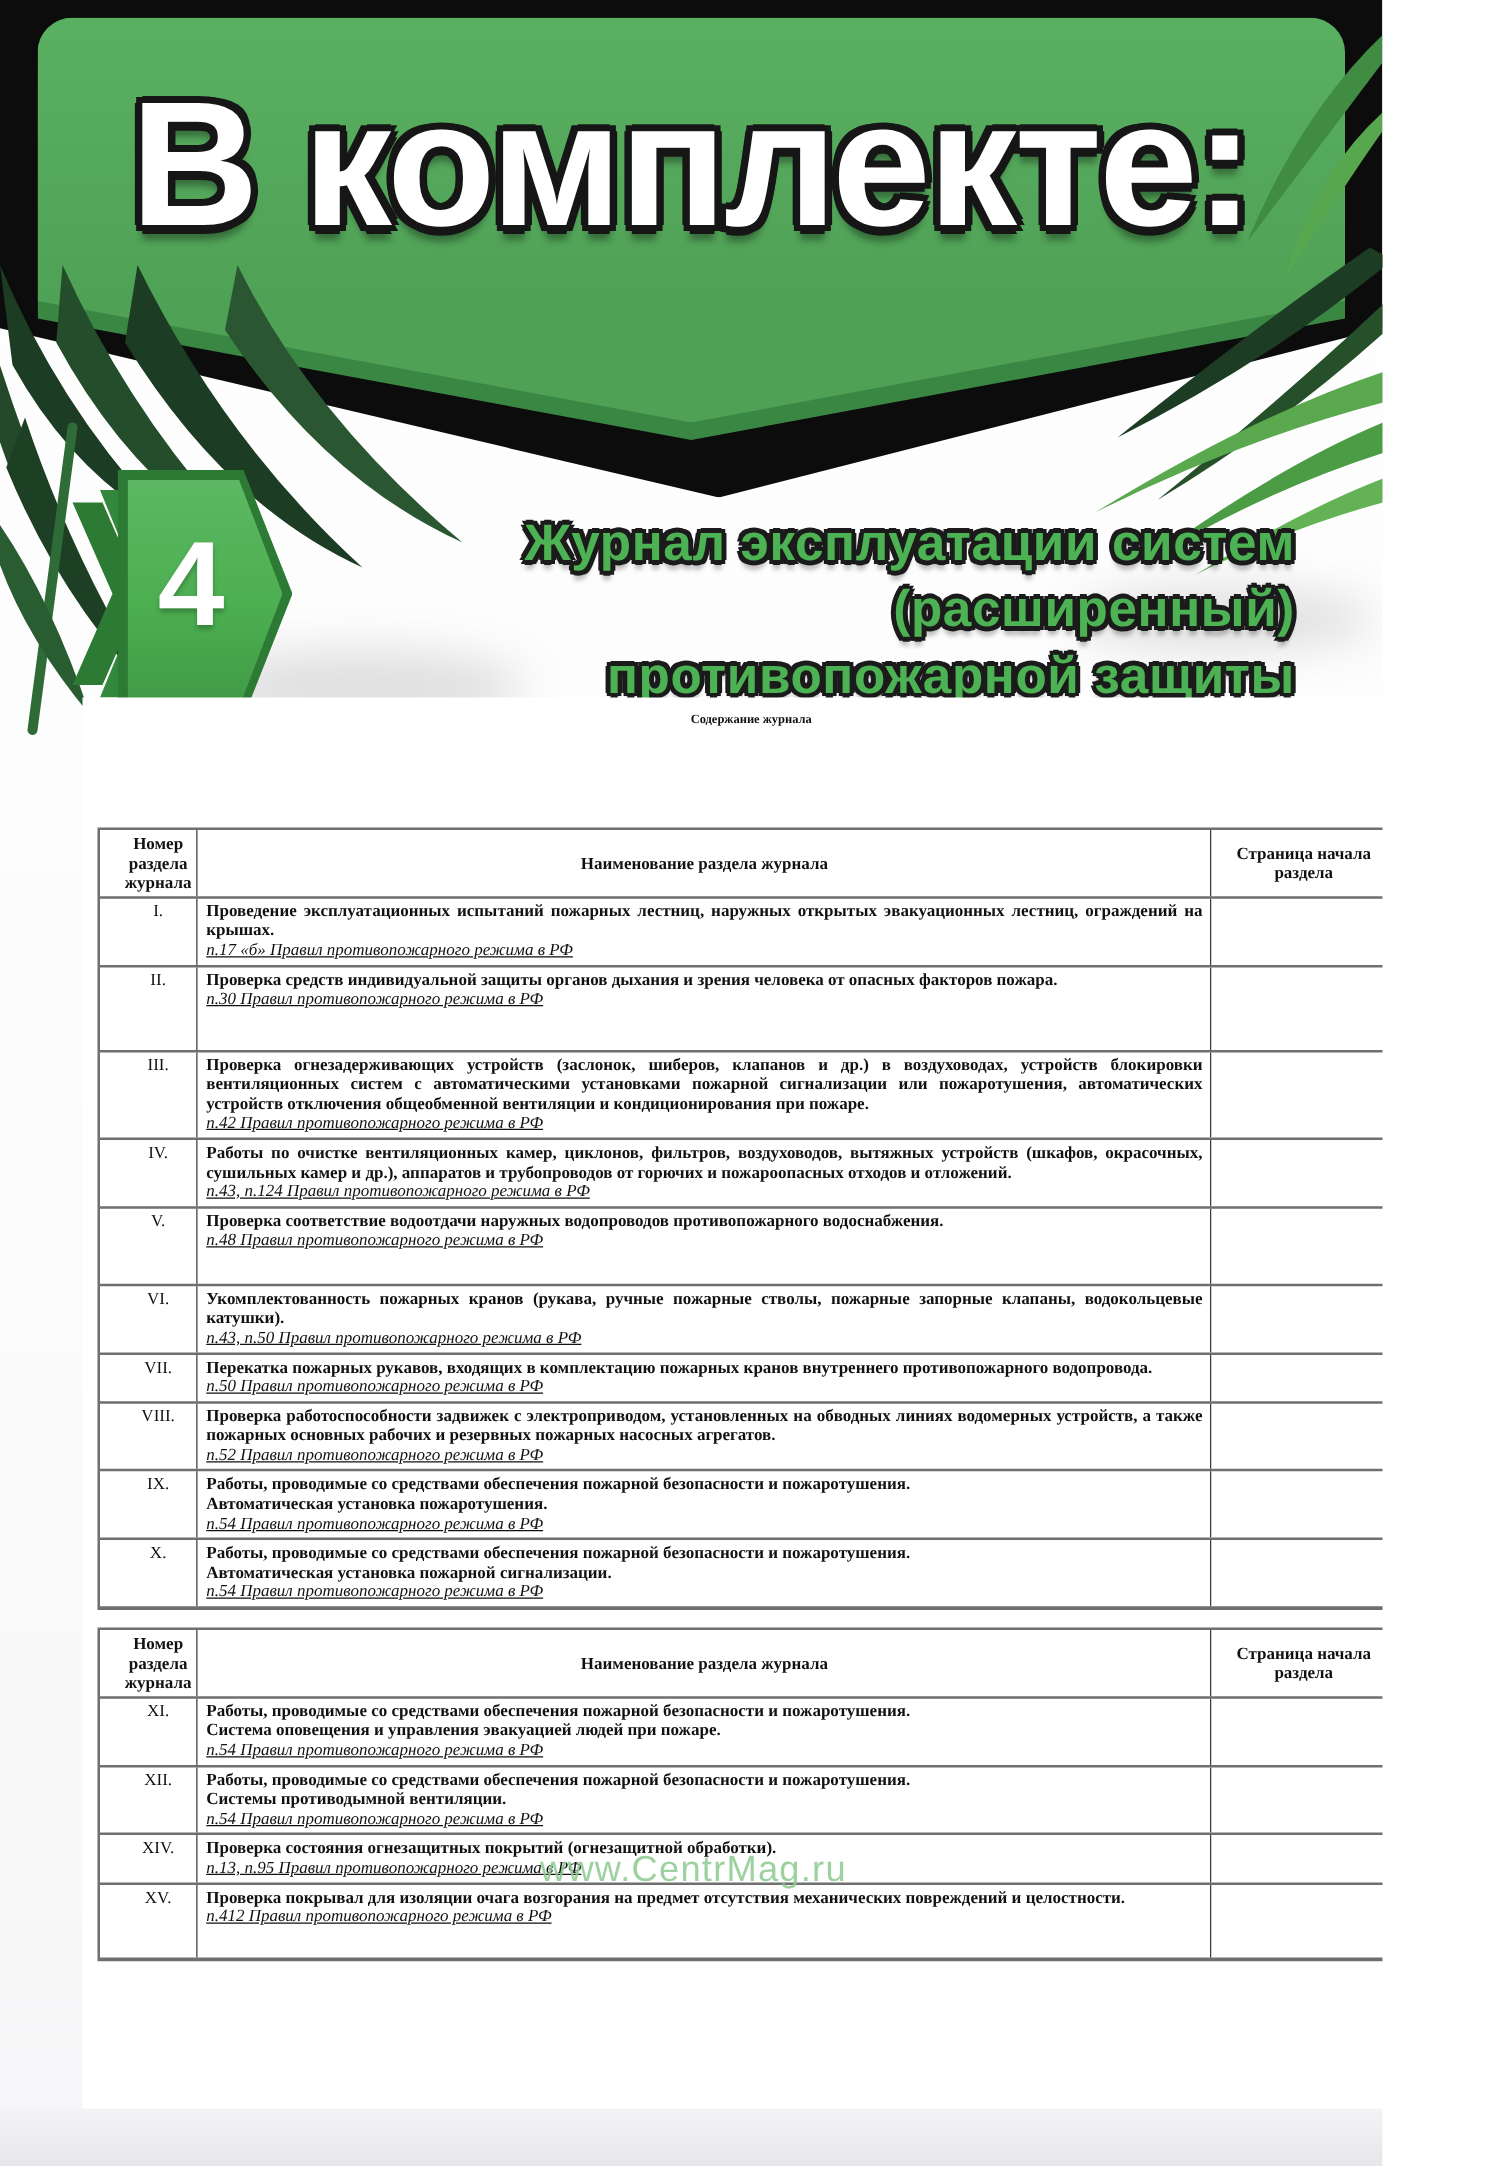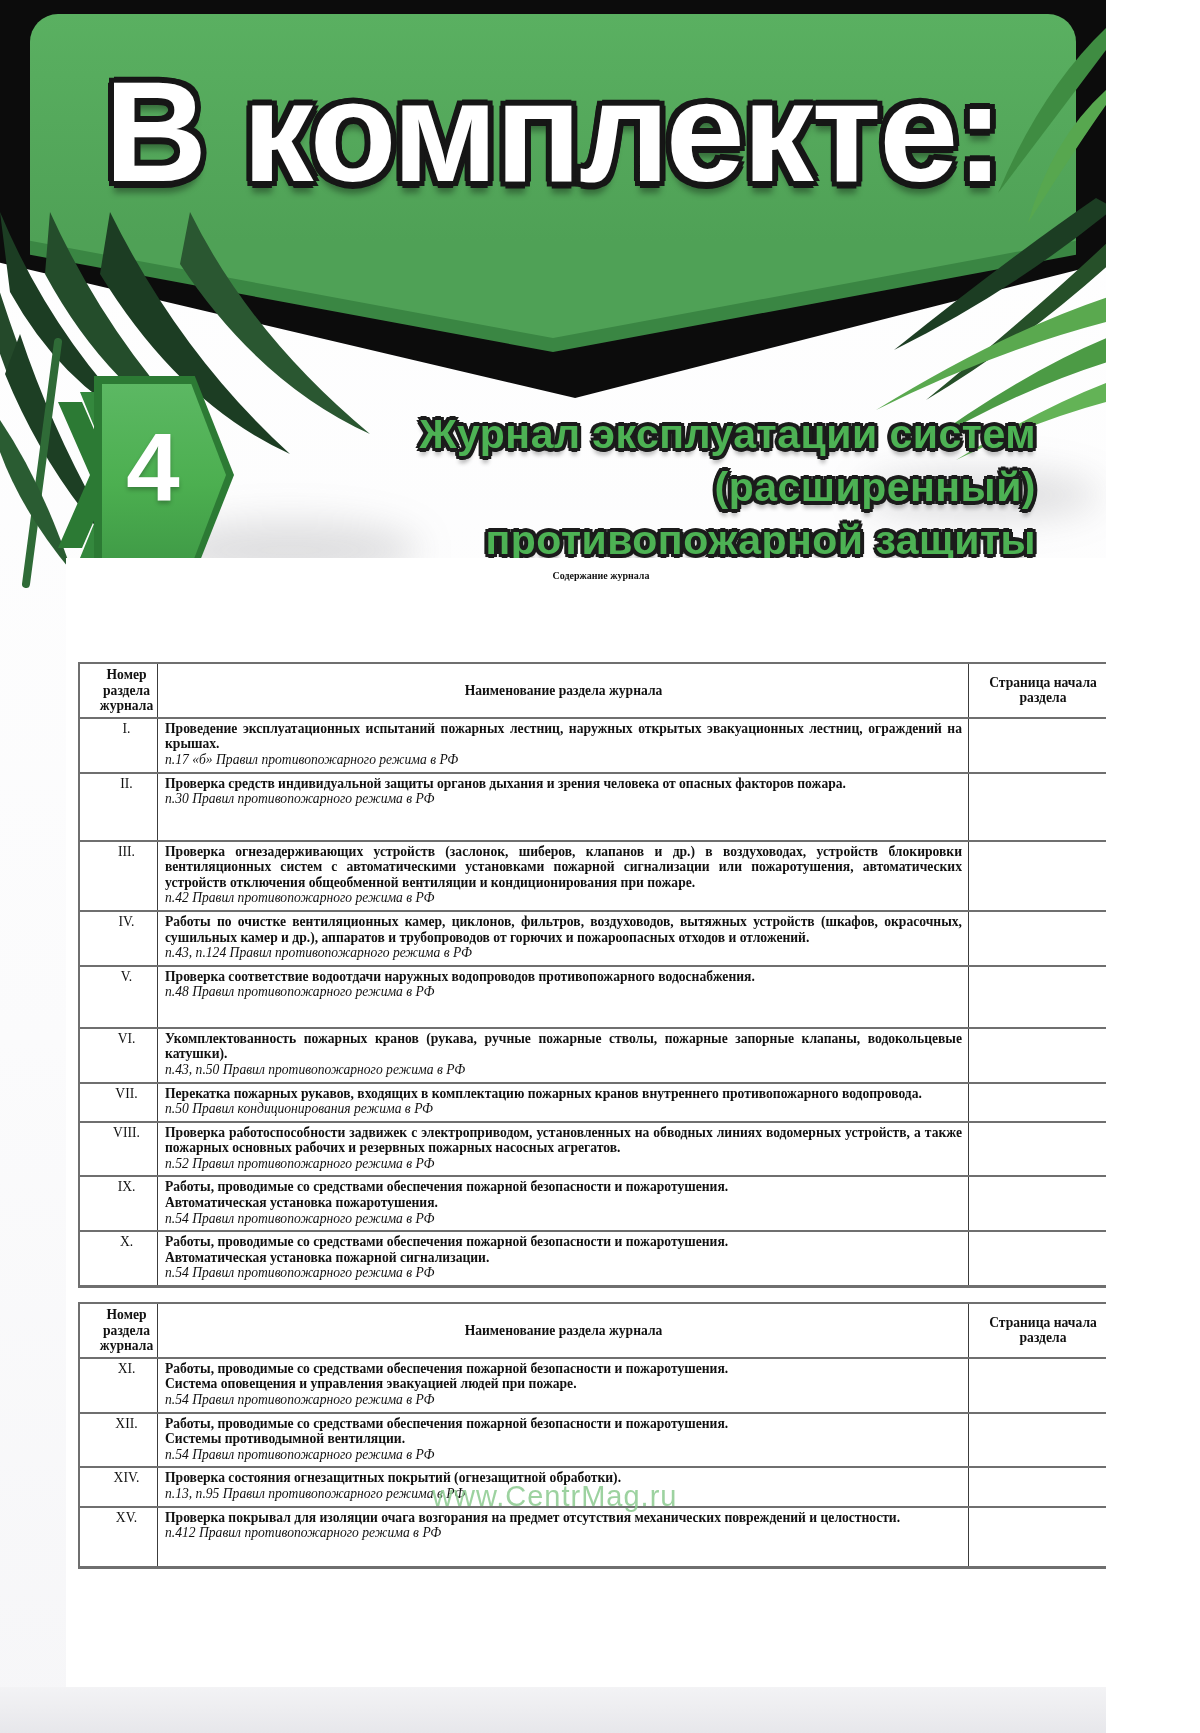--- a/index.html
+++ b/index.html
@@ -44,21 +44,21 @@
   .jtable{margin:0 18px 14px 12px;border:2px solid #6f6f6f;border-bottom-width:3px;background:#fff;}
   .trow{display:grid;grid-template-columns:78px 1fr 148px;}
   .trow + .trow{border-top:2px solid #6f6f6f;}
   .cell{padding:2px 6px 4px 7px;font-size:13.6px;line-height:15.6px;}
   .c0{border-right:1px solid #3c3c3c;text-align:center;padding-left:18px;padding-right:2px;}
   .c2{border-left:1px solid #3c3c3c;}
   .hcell{font-weight:700;text-align:center;padding-top:3px;padding-bottom:3px;}
   .thead .c1{display:flex;align-items:center;justify-content:center;}
   .thead .c2{display:flex;align-items:center;justify-content:center;}
   .body{text-align:justify;font-weight:bold;}
-  .note{font-style:italic;}
+  .note{font-style:italic;text-decoration:underline;}
   #table1 .trow:nth-child(3){min-height:66px;}
   #table1 .trow:nth-child(6){min-height:60px;}
   #table2 .trow:nth-child(5){min-height:58px;}
   #table2 .trow:nth-child(6){min-height:56px;}
   
   .watermark{position:absolute;left:432px;top:1480px;font-size:29px;font-weight:400;letter-spacing:1px;
         color:var(--watermark_green);opacity:.85;font-family:"Liberation Sans",sans-serif;}
   
   .floor{position:absolute;left:0;bottom:0;width:100%;height:46px;
         background:linear-gradient(180deg,#f3f3f5 0%,#e7e7eb 100%);}
@@ -173,21 +173,21 @@
           <div class="cell c1">
             <div class="body">Укомплектованность пожарных кранов (рукава, ручные пожарные стволы, пожарные запорные клапаны, водокольцевые катушки).</div>
             <div class="note">п.43, п.50 Правил противопожарного режима в РФ</div>
           </div>
           <div class="cell c2 pagecell"></div>
         </div>
         <div class="trow">
           <div class="cell c0 num">VII.</div>
           <div class="cell c1">
             <div class="body">Перекатка пожарных рукавов, входящих в комплектацию пожарных кранов внутреннего противопожарного водопровода.</div>
-            <div class="note">п.50 Правил кондиционирования режима в РФ</div>
+            <div class="note">п.50 Правил противопожарного режима в РФ</div>
           </div>
           <div class="cell c2 pagecell"></div>
         </div>
         <div class="trow">
           <div class="cell c0 num">VIII.</div>
           <div class="cell c1">
             <div class="body">Проверка работоспособности задвижек с электроприводом, установленных на обводных линиях водомерных устройств, а также пожарных основных рабочих и резервных пожарных насосных агрегатов.</div>
             <div class="note">п.52 Правил противопожарного режима в РФ</div>
           </div>
           <div class="cell c2 pagecell"></div>

